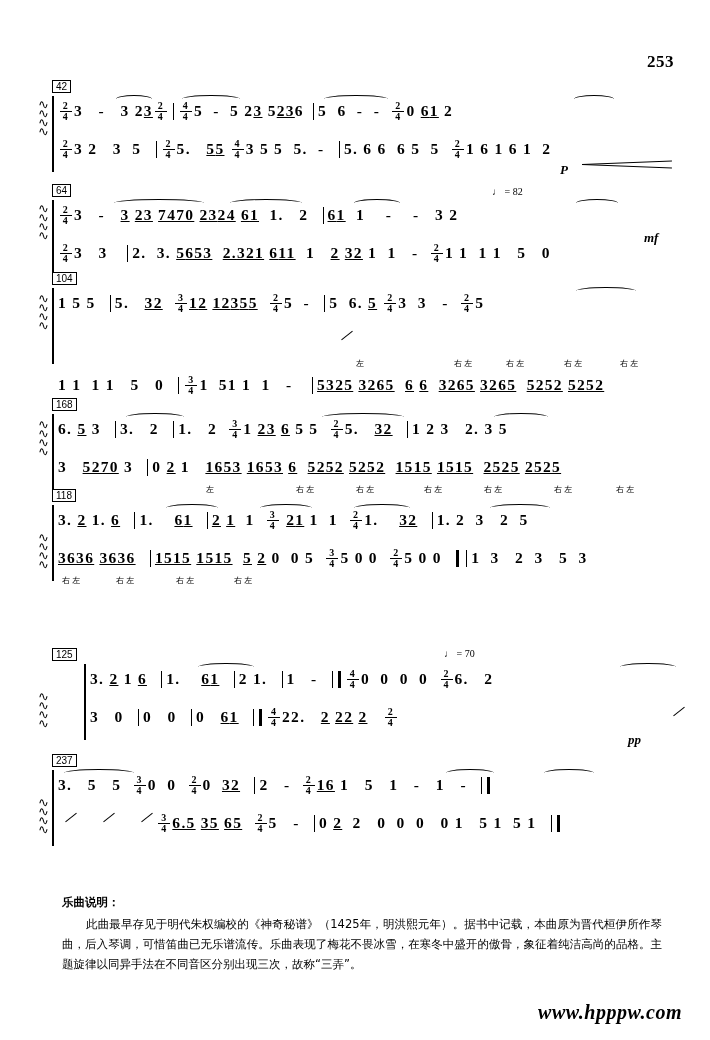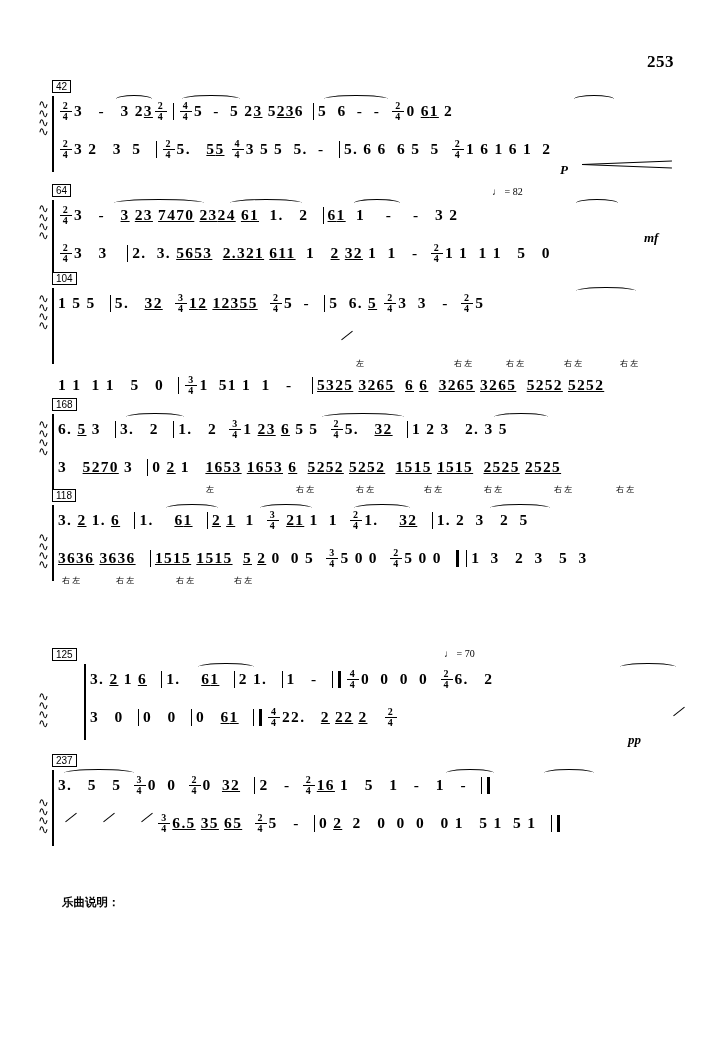--- a/index.html
+++ b/index.html
@@ -384,16 +384,18 @@
         </div>
         <div class="glis" style="left:10px; top:2px;"></div>
         <div class="glis" style="left:48px; top:2px;"></div>
         <div class="glis" style="left:86px; top:2px;"></div>
       </div>
     </div>
   </div>
 
   <div class="notes-block" style="top:892px;">
     <div class="notes-title">乐曲说明：</div>
-  </div>
-
+    <div class="notes-body">此曲最早存见于明代朱权编校的《神奇秘谱》（1425年，明洪熙元年）。据书中记载，本曲原为晋代桓伊所作琴曲，后入琴调，可惜笛曲已无乐谱流传。乐曲表现了梅花不畏冰雪，在寒冬中盛开的傲骨，象征着纯洁高尚的品格。主题旋律以同异手法在不同音区分别出现三次，故称“三弄”。</div>
+  </div>
+
+  <div class="watermark">www.hpppw.com</div>
 
 </div>
 
 </body></html>

